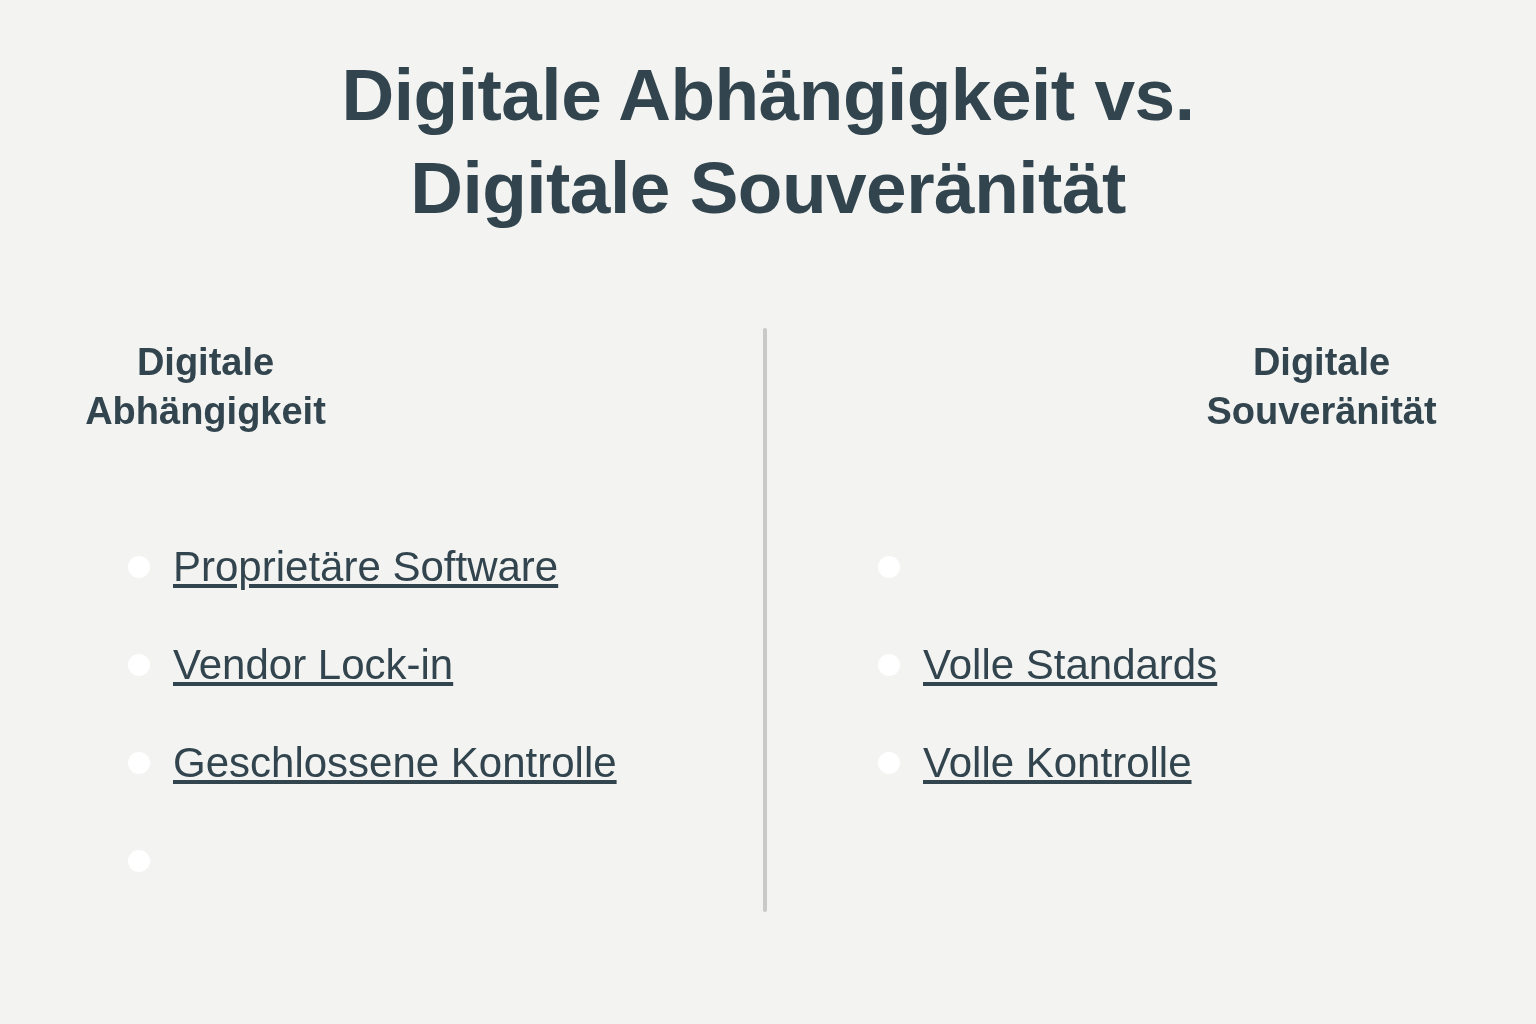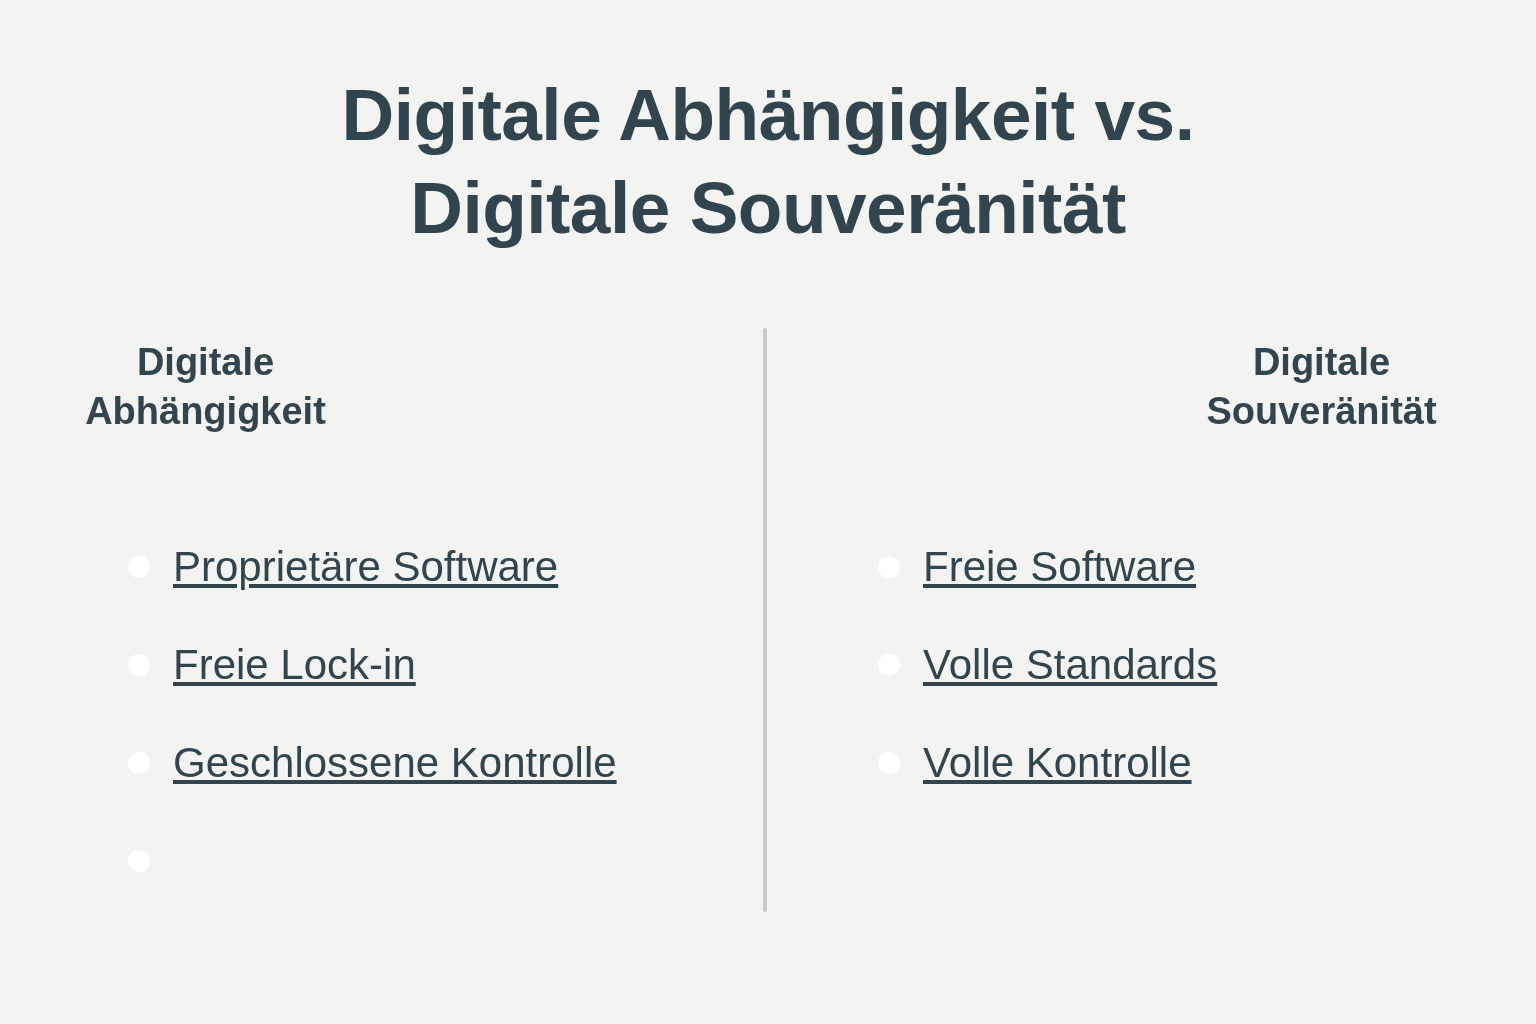--- a/index.html
+++ b/index.html
@@ -22,21 +22,21 @@
     position: absolute;
     inset: 0;
     display: flex;
     flex-direction: column;
     align-items: center;
   }
 
   
   .title-block {
     width: 100%;
-    margin-top: 68px;
+    margin-top: 48px;
     text-align: center;
   }
   .title-line {
     display: block;
     font-size: 73px;
     font-weight: 700;
     line-height: 1.28;
     letter-spacing: -0.5px;
     color: #32454f;
   }
@@ -138,39 +138,38 @@
     <div class="column column-left">
       <div class="col-header col-header-left">Digitale
 Abhängigkeit</div>
       <ul class="bullet-list list-left">
         <li class="bullet-item">
           <span class="bullet-dot"></span>
           <span class="bullet-label">Proprietäre Software</span>
         </li>
         <li class="bullet-item">
           <span class="bullet-dot"></span>
-          <span class="bullet-label">Freie Lock-in</span>
+          <span class="bullet-label">Vendor Lock-in</span>
         </li>
         <li class="bullet-item">
           <span class="bullet-dot"></span>
           <span class="bullet-label">Geschlossene Kontrolle</span>
         </li>
         <li class="bullet-item">
           <span class="bullet-dot"></span>
         </li>
       </ul>
     </div>
 
     <div class="column column-right">
       <div class="col-header col-header-right">Digitale
 Souveränität</div>
       <ul class="bullet-list list-right">
         <li class="bullet-item">
           <span class="bullet-dot"></span>
-          <span class="bullet-label">Freie Software</span>
         </li>
         <li class="bullet-item">
           <span class="bullet-dot"></span>
           <span class="bullet-label">Volle Standards</span>
         </li>
         <li class="bullet-item">
           <span class="bullet-dot"></span>
           <span class="bullet-label">Volle Kontrolle</span>
         </li>
       </ul>

